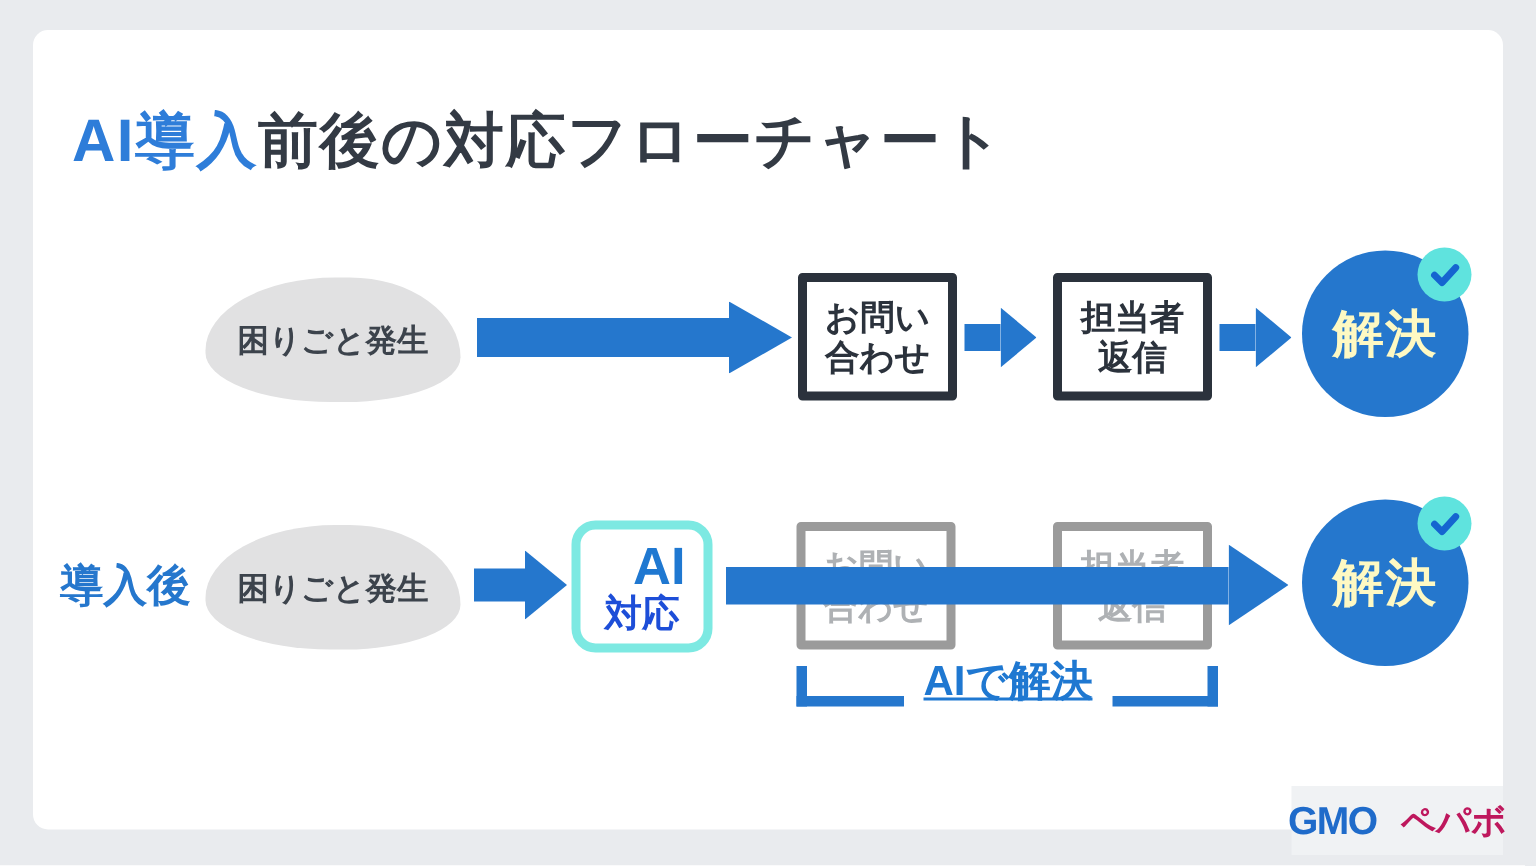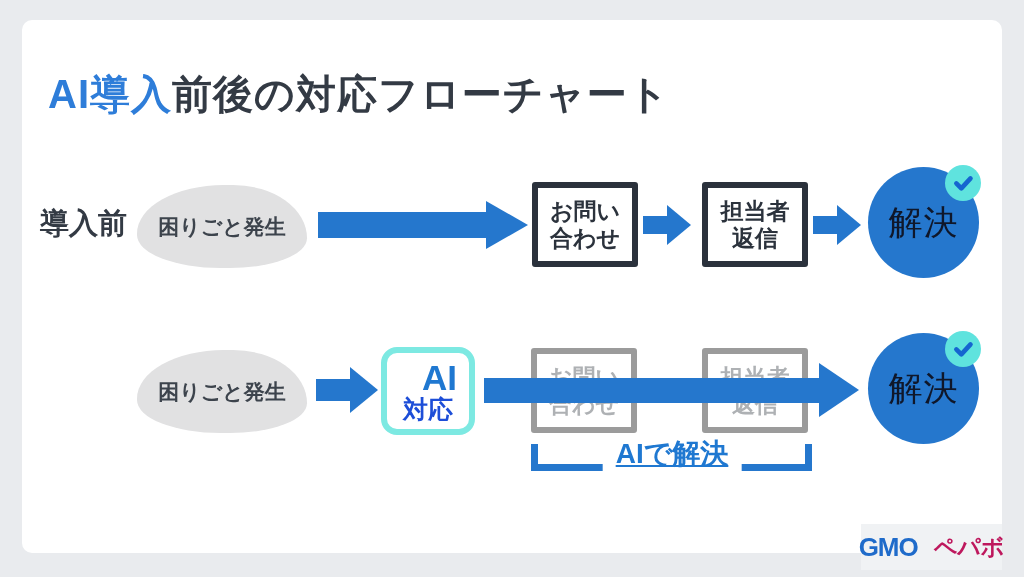--- a/index.html
+++ b/index.html
@@ -28,38 +28,37 @@
   .arrow .shaft{flex:1;background:var(--blue);}
   .arrow .head{height:100%;background:var(--blue);clip-path:polygon(0 0,100% 50%,0 100%);}
   .step-box{width:106px;height:85px;background:#fff;border:6px solid #2b323c;border-radius:3px;display:flex;flex-direction:column;align-items:center;justify-content:center;z-index:3;}
   .step-box span{font-size:23px;font-weight:800;line-height:27px;color:#2b323c;white-space:nowrap;}
   .step-box.skipped{border-color:var(--gray-border);}
   .step-box.skipped span{color:var(--gray-text);}
   .ai-box{width:94px;height:88px;background:#fff;border:6px solid var(--ai-cyan);border-radius:16px;display:flex;flex-direction:column;align-items:center;justify-content:center;z-index:3;}
   .ai-box .l1{font-size:35px;font-weight:800;line-height:36px;color:#1f78d1;margin-left:23px;}
   .ai-box .l2{font-size:25px;font-weight:800;line-height:27px;color:#1d4ed8;white-space:nowrap;}
   .result-circle{width:111px;height:111px;border-radius:50%;background:var(--blue);display:flex;align-items:center;justify-content:center;z-index:4;}
-  .result-circle>span{font-size:34px;font-weight:400;color:#0f172a;letter-spacing:1px;white-space:nowrap;text-align:right;}
+  .result-circle>span{font-size:34px;font-weight:700;color:#fef9c3;letter-spacing:1px;white-space:nowrap;text-align:right;}
   .badge{position:absolute;right:-2px;top:-2px;width:36px;height:36px;border-radius:50%;background:var(--cyan);display:flex;align-items:center;justify-content:center;}
   .overlay-arrow{z-index:6;}
   .bracket{left:531px;top:444px;width:281px;height:27px;border-left:7px solid var(--blue);border-right:7px solid var(--blue);border-bottom:7px solid var(--blue);z-index:2;}
   .bracket-label{left:672px;top:454px;transform:translate(-50%,-50%);background:#fff;padding:0 13px;font-size:28px;font-weight:800;color:#1f78d1;white-space:nowrap;z-index:3;text-decoration:underline;}
   .logo-box{left:861px;top:524px;width:141px;height:46px;background:#f0f2f4;display:flex;align-items:center;justify-content:center;gap:16px;z-index:5;}
   .logo-gmo{font-size:26px;font-weight:800;color:#1f6bca;letter-spacing:-1px;}
   .logo-pepabo{font-size:23px;font-weight:700;color:#be185d;white-space:nowrap;}
 </style>
 </head>
 <body>
 
 <div class="page">
   <div class="card"></div>
 
   <h1 class="abs title"><span class="hl">AI導入</span><span>前後の対応フローチャート</span></h1>
 
-  <div class="abs row-label dark" style="left:40px;top:208px;">導入前</div>
   <div class="abs blob" style="left:137px;top:185px;">
     <span>困りごと発生</span>
   </div>
   <div class="abs arrow" style="left:318px;top:201px;width:210px;height:48px;">
     <div class="shaft" style="height:26px;"></div>
     <div class="head" style="width:42px;"></div>
   </div>
   <div class="abs step-box" style="left:532px;top:182px;">
     <span>お問い</span>
     <span>合わせ</span>
@@ -78,20 +77,21 @@
   </div>
   <div class="abs result-circle" style="left:868px;top:167px;">
     <span>解決</span>
     <span class="badge">
       <svg width="30" height="30" viewBox="0 0 36 36">
         <path d="M10 18.5 L16 24.5 L27 12.5" fill="none" stroke="#1565d0" stroke-width="5.5" stroke-linecap="round" stroke-linejoin="round"></path>
       </svg>
     </span>
   </div>
 
+  <div class="abs row-label blue" style="left:40px;top:376px;">導入後</div>
   <div class="abs blob" style="left:137px;top:350px;">
     <span>困りごと発生</span>
   </div>
   <div class="abs arrow" style="left:316px;top:367px;width:62px;height:46px;">
     <div class="shaft" style="height:22px;"></div>
     <div class="head" style="width:28px;"></div>
   </div>
   <div class="abs ai-box" style="left:381px;top:347px;">
     <span class="l1">AI</span>
     <span class="l2">対応</span>

